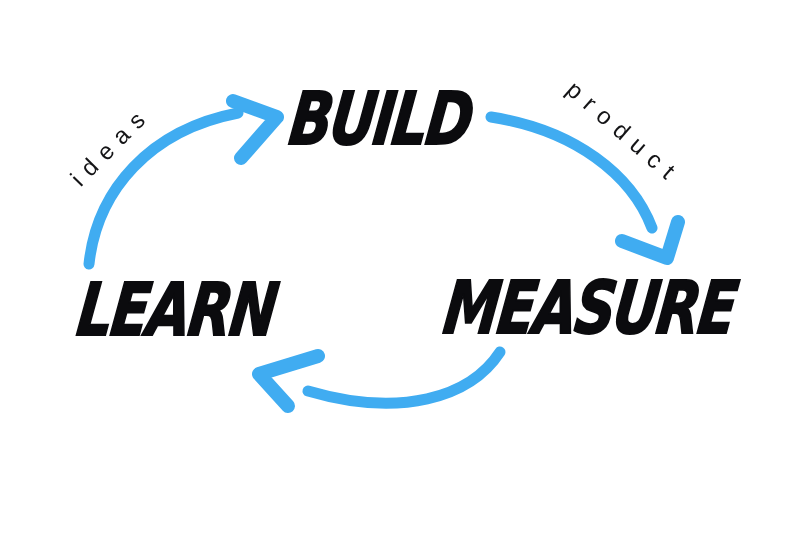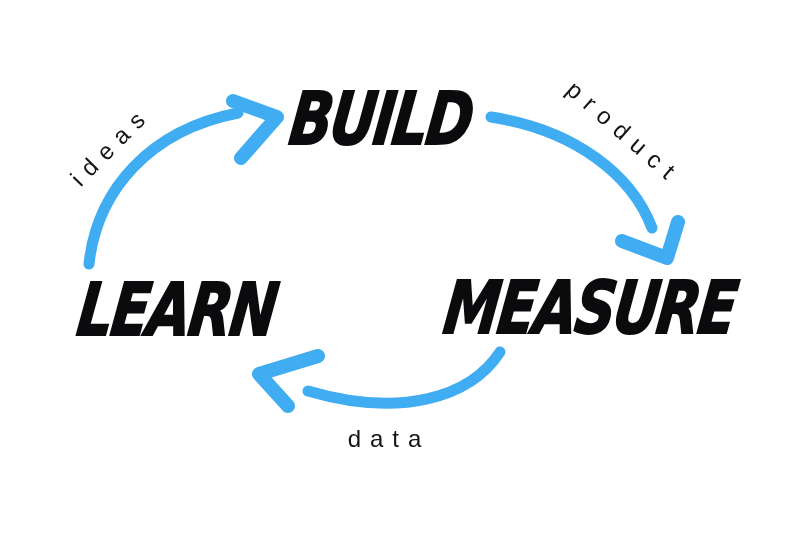--- a/index.html
+++ b/index.html
@@ -89,15 +89,14 @@
   <div class="node-label node-build">BUILD</div>
 
   <div class="node-label node-measure">MEASURE</div>
 
   <div class="node-label node-learn">LEARN</div>
 
   <div class="edge-label edge-label-ideas">ideas</div>
 
   <div class="edge-label edge-label-product">product</div>
 
-  <div class="edge-label edge-label-data">data</div>
 
 </div>
 
 </body></html>

